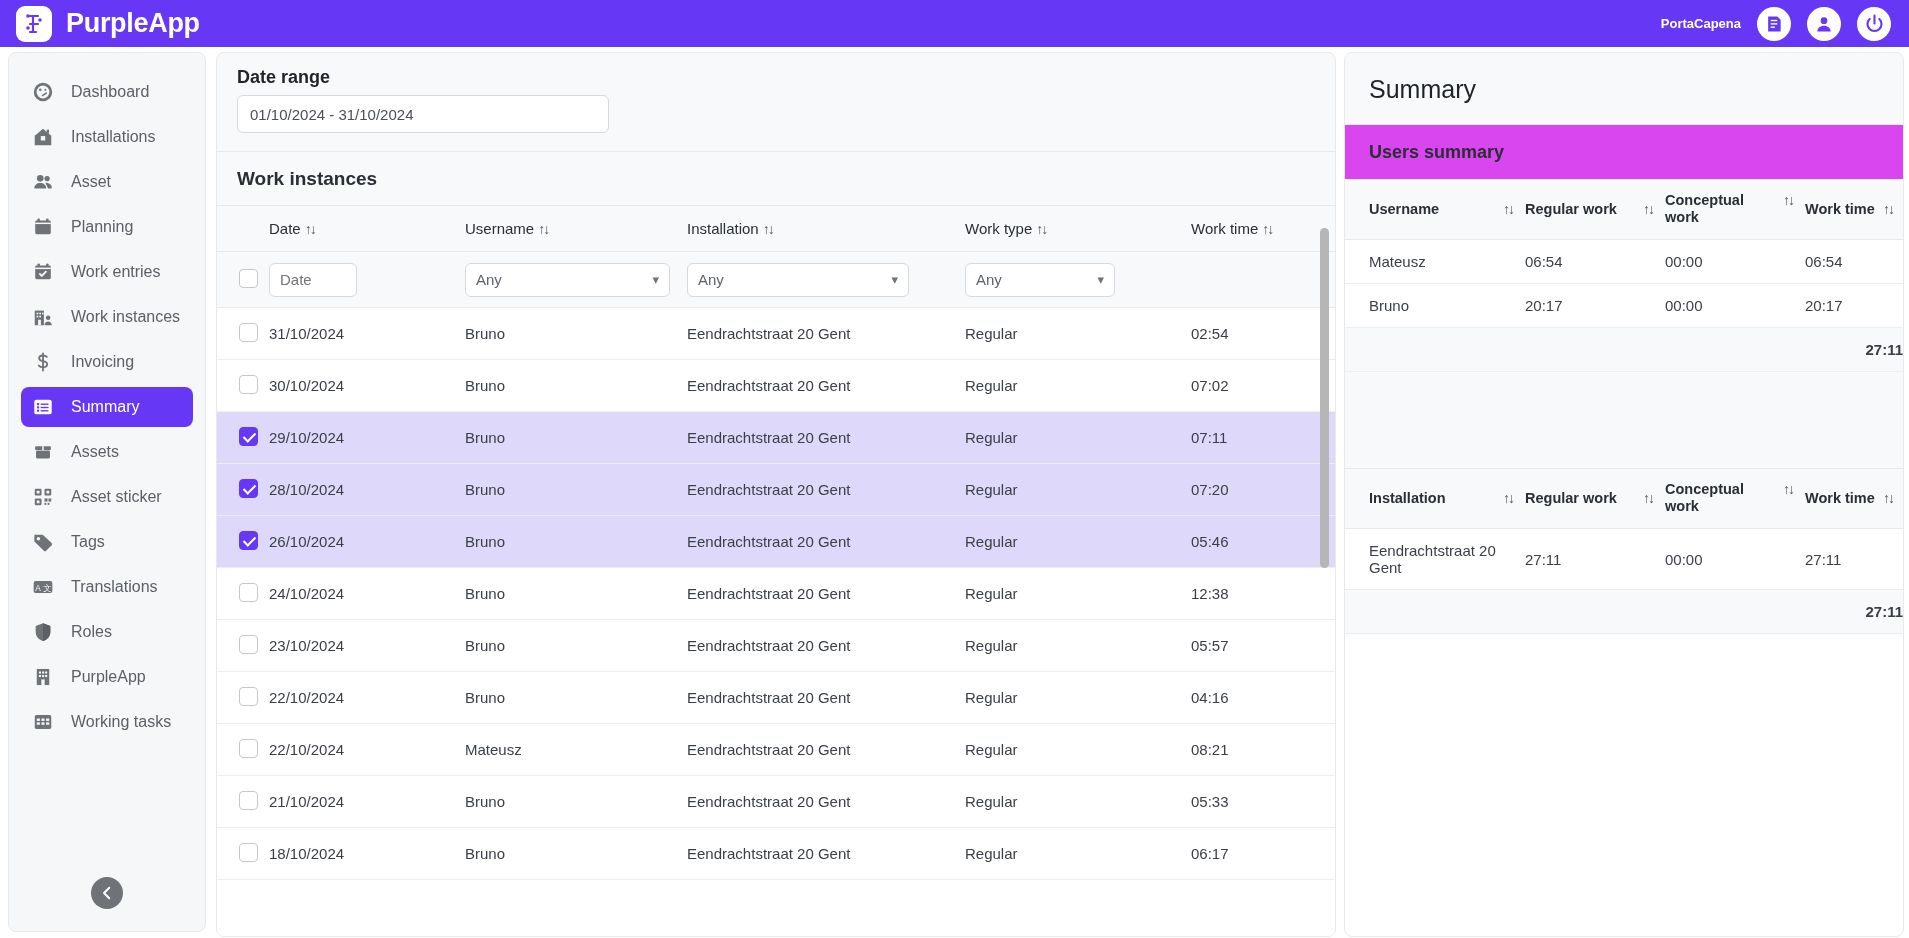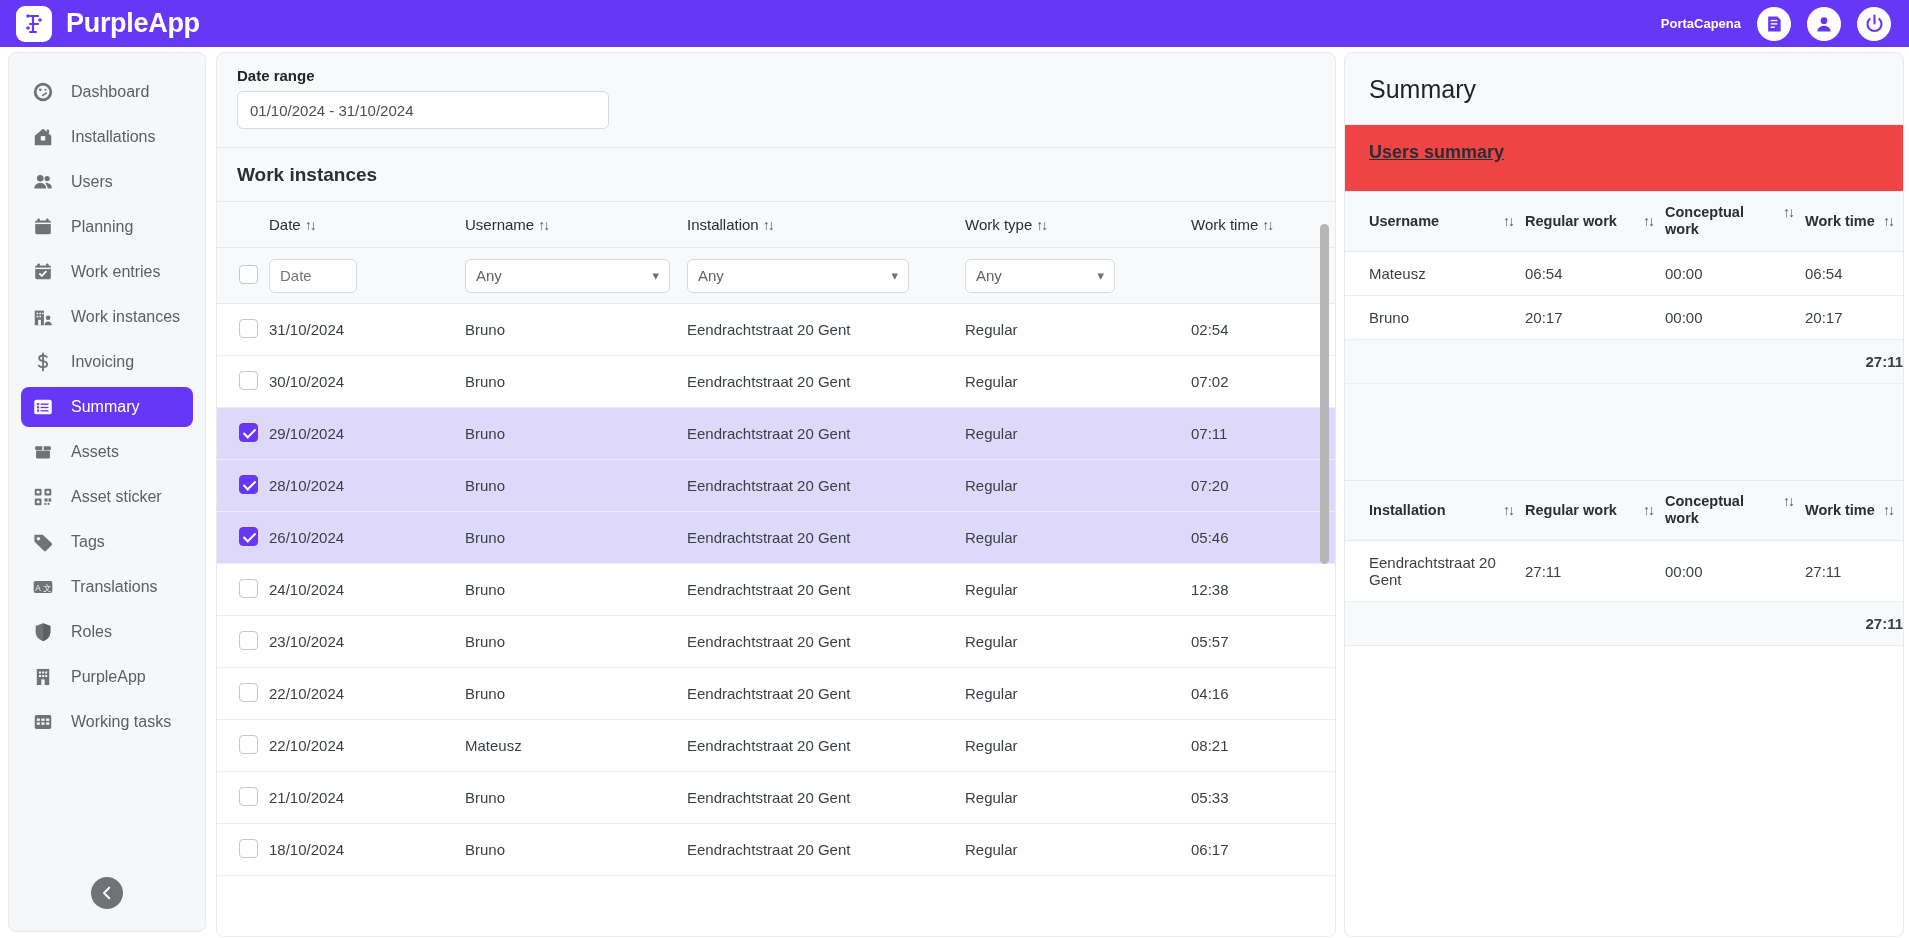--- a/index.html
+++ b/index.html
@@ -61,21 +61,21 @@
     display: flex; align-items: center; justify-content: center; cursor: pointer;
   }
 
   
   .main-panel {
     position: absolute; top: 52px; left: 216px; width: 1120px; height: 885px;
     background: #f8f9fa; border: 1px solid #e7e9ec; border-radius: 8px;
     overflow: hidden;
   }
   .daterange-wrap { padding: 14px 20px 18px 20px; }
-  .field-label { font-size: 15px; font-weight: bold; color: #21242a; margin-bottom: 7px; }
+  .field-label { font-size: 18px; font-weight: bold; color: #21242a; margin-bottom: 7px; }
   .daterange-input {
     width: 372px; height: 38px; border: 1px solid #d6dade; border-radius: 6px;
     background: #ffffff; padding: 0 12px; font-size: 15px; color: #4b5057;
     font-family: "Liberation Sans", sans-serif;
   }
   .table-card {
     margin: 0 0 0 0; background: #ffffff;
     border-top: 1px solid #e7e9ec;
   }
   .card-title {
@@ -143,23 +143,22 @@
     position: absolute; top: 52px; left: 1344px; width: 560px; height: 885px;
     background: #ffffff; border: 1px solid #e7e9ec; border-radius: 8px;
     overflow: hidden;
   }
   .summary-title {
     font-size: 25px; color: #1f2329; padding: 22px 24px 20px 24px;
     background: #f8f9fa; border-bottom: 1px solid #e7e9ec;
   }
   .sub-head {
     font-size: 18px; font-weight: bold; color: #2a2e35;
-    padding: 17px 24px 28px 24px; background: #ef4444;
+    padding: 17px 24px 16px 24px; background: #d946ef;
     border-bottom: 1px solid #e7e9ec;
-    text-decoration: underline;
   }
   table.sm { width: 100%; border-collapse: collapse; table-layout: fixed; }
   table.sm th {
     background: #f8f9fa; font-size: 14.5px; font-weight: bold; color: #2a2e35;
     text-align: left; padding: 12px 0 13px 0; vertical-align: middle;
     border-bottom: 1px solid #e7e9ec;
   }
   table.sm td {
     font-size: 15px; color: #3a3f46; padding: 13px 0; border-bottom: 1px solid #eceef1;
     vertical-align: middle;
@@ -248,21 +247,21 @@
 
   <div class="nav-item">
     <span class="nav-icon">
       <svg width="22" height="22" viewBox="0 0 24 24" fill="#6f7378">
         <circle cx="9" cy="8" r="3.6"></circle>
           <circle cx="16.5" cy="8.3" r="2.9"></circle>
         <path d="M2.5 19c0-3.6 2.9-5.8 6.5-5.8S15.5 15.4 15.5 19z"></path>
         <path d="M14.6 12.9c3.2.2 6.9 1.6 6.9 5.1v1h-4z"></path>
       </svg>
     </span>
-    <span class="nav-label">Users</span>
+    <span class="nav-label">Asset</span>
   </div>
 
   <div class="nav-item">
     <span class="nav-icon">
       <svg width="22" height="22" viewBox="0 0 24 24" fill="#6f7378">
         <rect x="3.5" y="5" width="17" height="15" rx="1.6"></rect>
         <rect x="6" y="2.6" width="2.6" height="4" rx="1" fill="#6f7378"></rect>
         <rect x="15.4" y="2.6" width="2.6" height="4" rx="1" fill="#6f7378"></rect>
         <rect x="3.5" y="7.2" width="17" height="1.6" fill="#f6f7f8"></rect>
       </svg>

